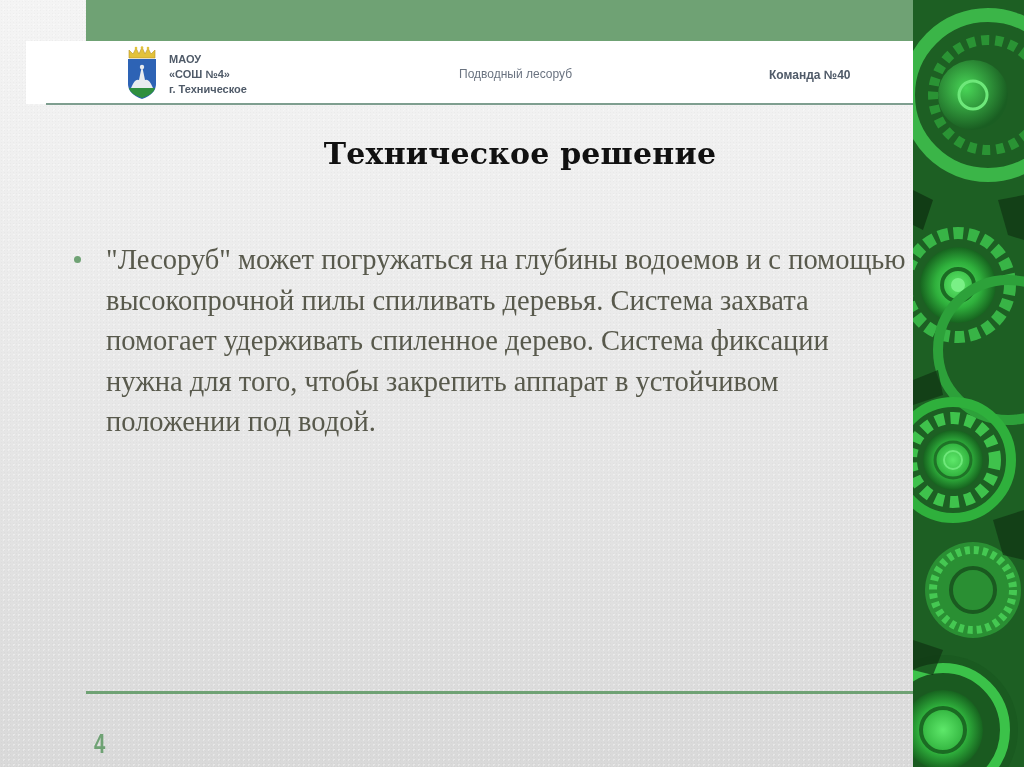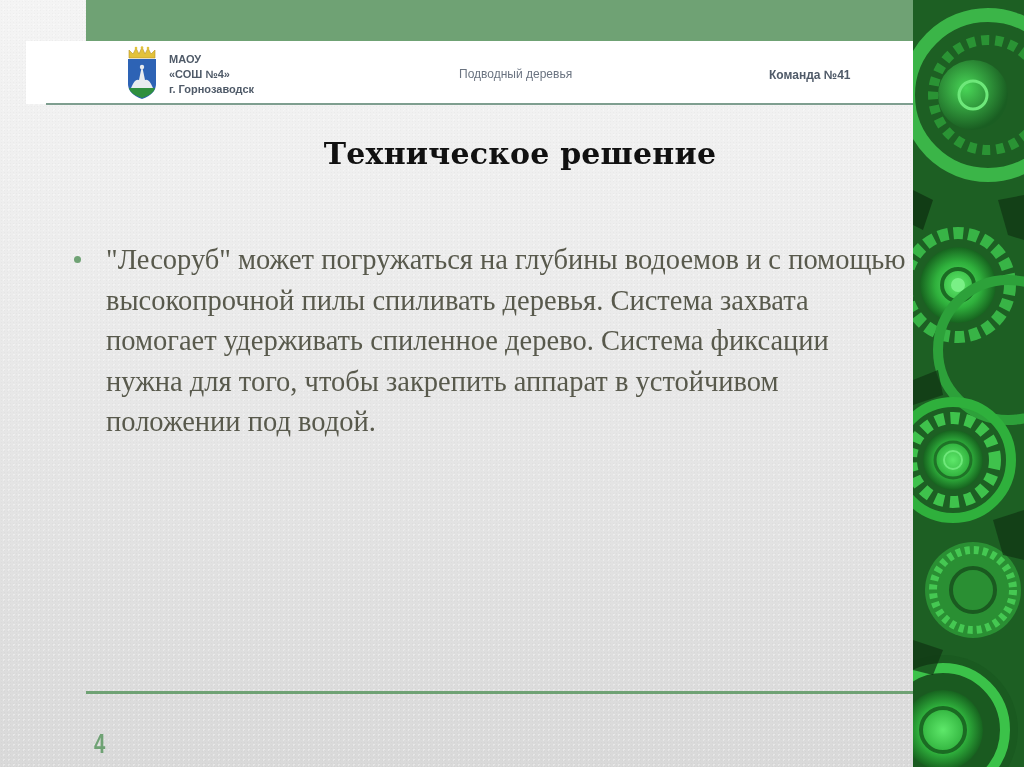--- a/index.html
+++ b/index.html
@@ -108,25 +108,25 @@
       <path d="M6 42 Q10 32 14 34 Q16 24 17 20 Q18 24 20 34 Q24 32 28 42 Z" fill="#e8ecef"></path>
       <circle cx="17" cy="21" r="2.2" fill="#e8ecef"></circle>
 
       <path d="M4 42 L30 42 Q29 48 17 52 Q5 48 4 42 Z" fill="#2f8f3e"></path>
     </svg>
   </div>
 
   <div class="school">
     <div>МАОУ</div>
     <div>«СОШ №4»</div>
-    <div>г. Горнозаводск</div>
+    <div>г. Техническое</div>
   </div>
 
-  <div class="project-name">Подводный деревья</div>
-  <div class="team">Команда №41</div>
+  <div class="project-name">Подводный лесоруб</div>
+  <div class="team">Команда №40</div>
 
   <h1 class="title">Техническое решение</h1>
 
   <ul class="bullets">
     <li class="bullet-item">
       <span class="bullet-dot"></span>
       <span>"Лесоруб" может погружаться на глубины водоемов и с помощью высокопрочной пилы спиливать деревья. Система захвата помогает удерживать спиленное дерево. Система фиксации нужна для того, чтобы закрепить аппарат в устойчивом положении под водой.</span>
     </li>
   </ul>
 

